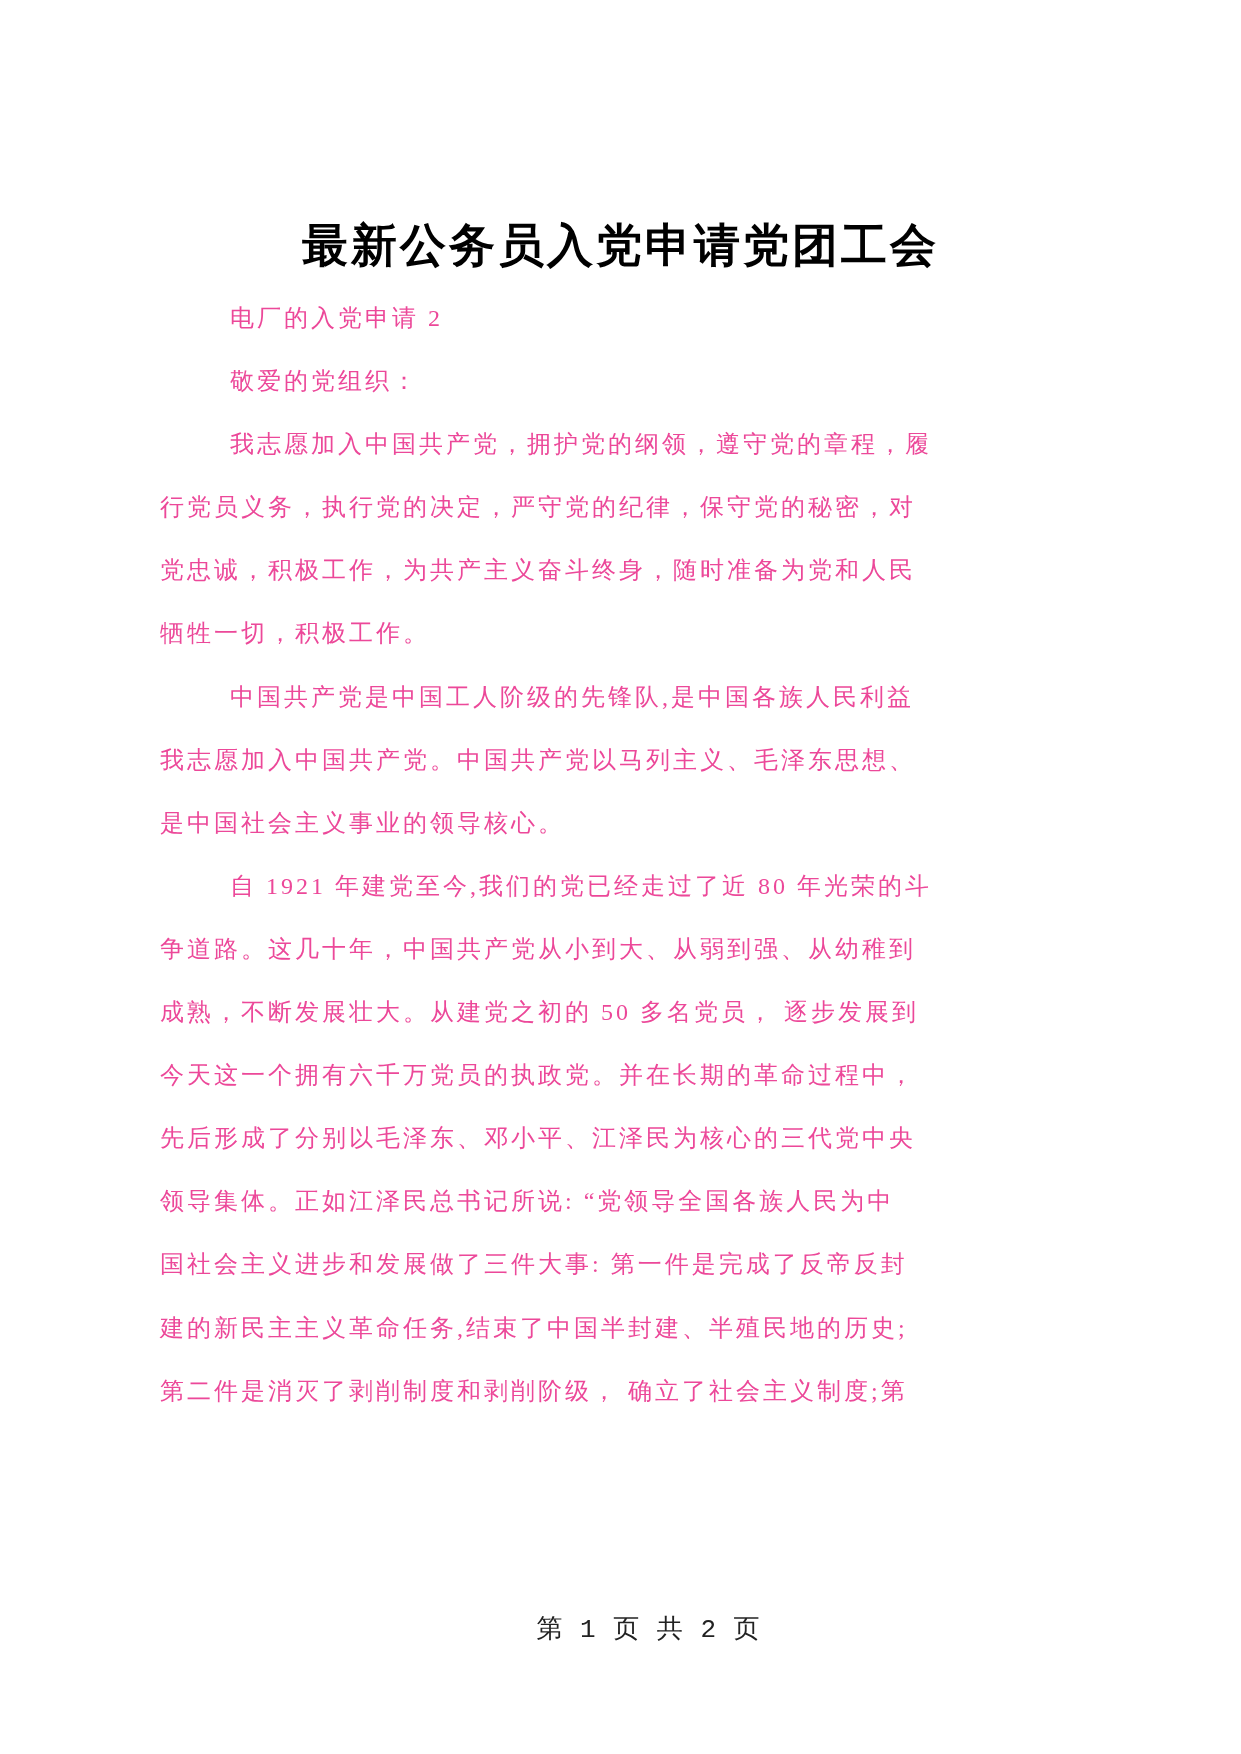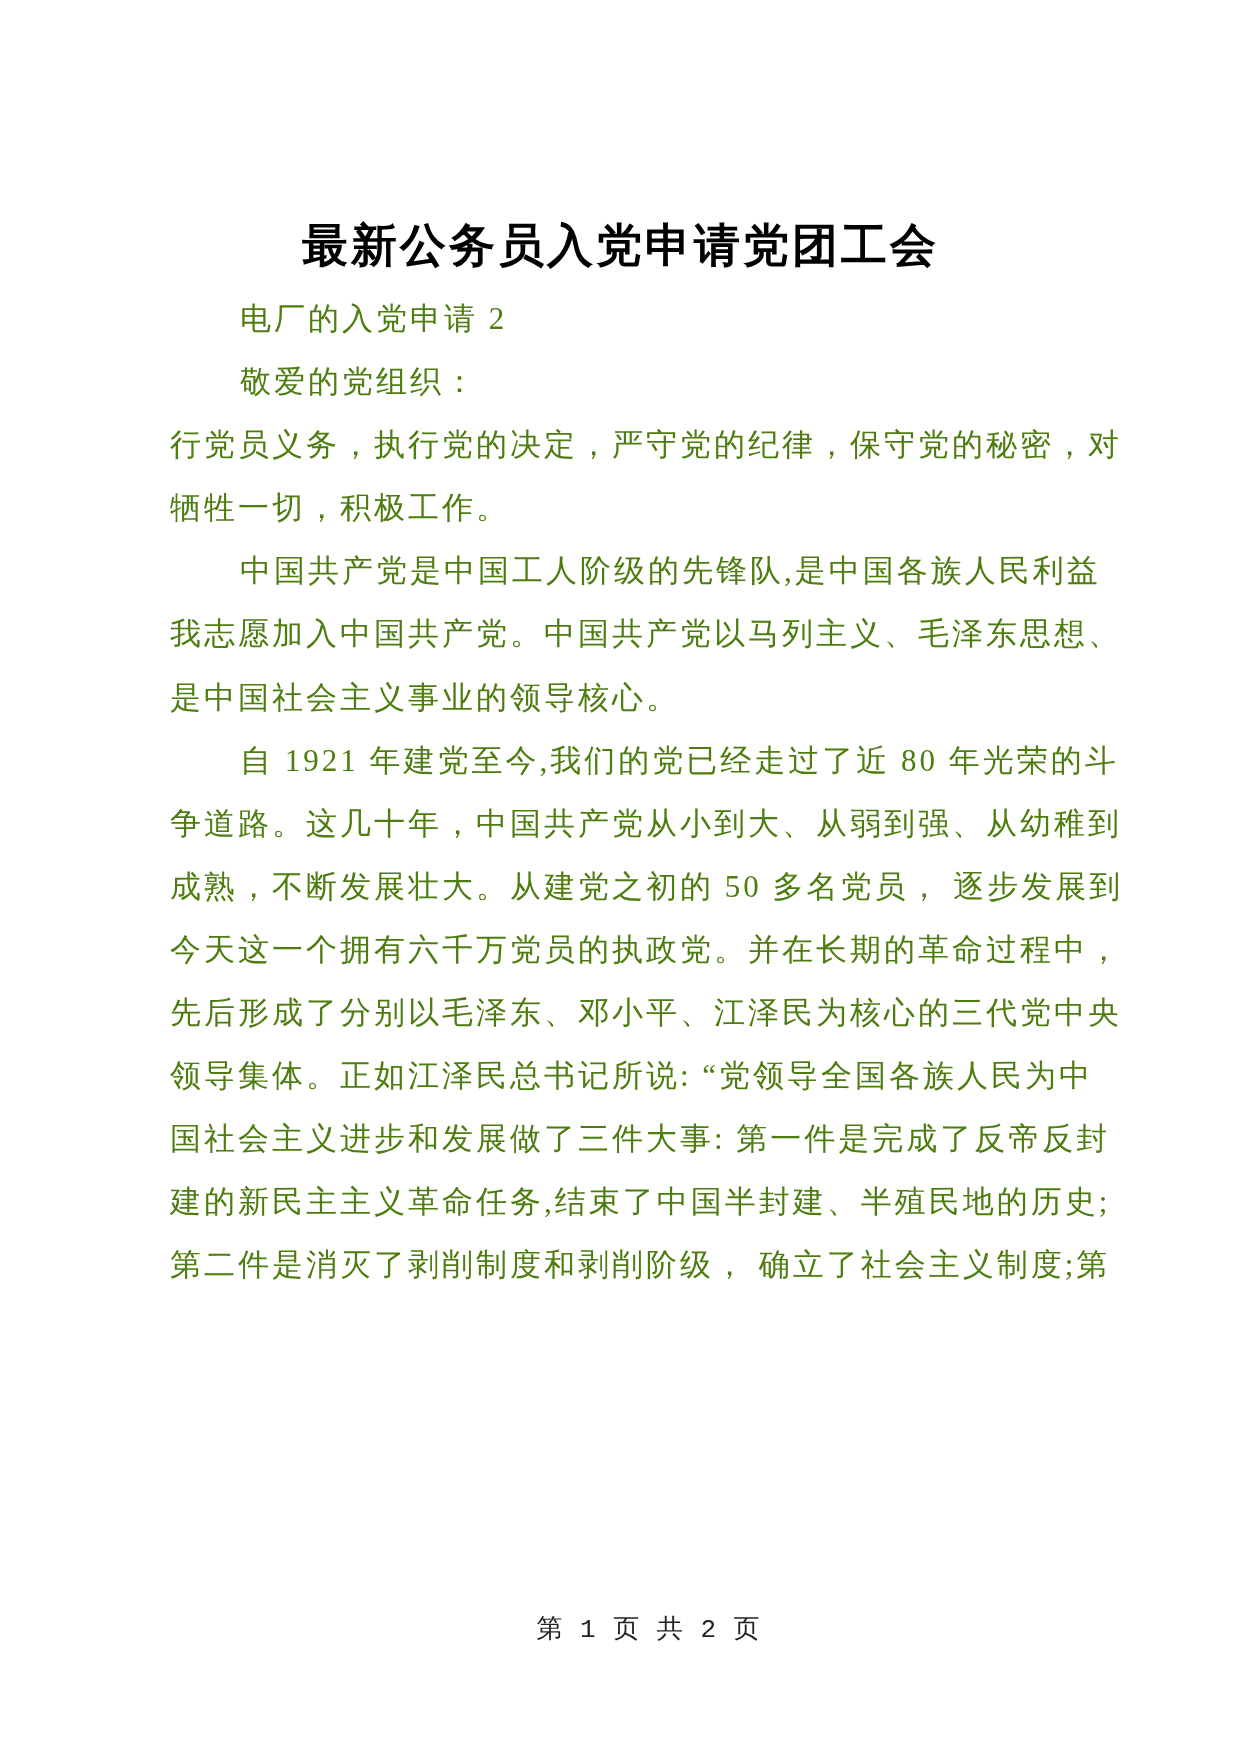--- a/index.html
+++ b/index.html
@@ -27,24 +27,23 @@
     line-height: 52px;
     letter-spacing: 3px;
     color: #000000;
   }
   .doc-content {
     position: absolute;
     top: 287px;
     left: 160px;
     width: 950px;
     font-family: "Liberation Serif", serif;
-    font-size: 31px;
-    color: #4d7c0f;
+    font-size: 24px;
+    color: #ec4899;
     letter-spacing: 3px;
-    margin-left: 10px;
   }
   .line {
     height: 63.1px;
     line-height: 63.1px;
     white-space: nowrap;
     text-align: left;
   }
   .line.indent {
     padding-left: 70px;
   }
@@ -63,21 +62,23 @@
 </style>
 </head>
 <body>
 
 <div class="page">
   <h1 class="doc-title">最新公务员入党申请党团工会</h1>
 
   <div class="doc-content">
       <div class="line indent">电厂的入党申请 2</div>
       <div class="line indent">敬爱的党组织：</div>
+      <div class="line indent">我志愿加入中国共产党，拥护党的纲领，遵守党的章程，履</div>
       <div class="line">行党员义务，执行党的决定，严守党的纪律，保守党的秘密，对</div>
+      <div class="line">党忠诚，积极工作，为共产主义奋斗终身，随时准备为党和人民</div>
       <div class="line">牺牲一切，积极工作。</div>
       <div class="line indent">中国共产党是中国工人阶级的先锋队,是中国各族人民利益</div>
       <div class="line">我志愿加入中国共产党。中国共产党以马列主义、毛泽东思想、</div>
       <div class="line">是中国社会主义事业的领导核心。</div>
       <div class="line indent">自 1921 年建党至今,我们的党已经走过了近 80 年光荣的斗</div>
       <div class="line">争道路。这几十年，中国共产党从小到大、从弱到强、从幼稚到</div>
       <div class="line">成熟，不断发展壮大。从建党之初的 50 多名党员， 逐步发展到</div>
       <div class="line">今天这一个拥有六千万党员的执政党。并在长期的革命过程中，</div>
       <div class="line">先后形成了分别以毛泽东、邓小平、江泽民为核心的三代党中央</div>
       <div class="line">领导集体。正如江泽民总书记所说: “党领导全国各族人民为中</div>

